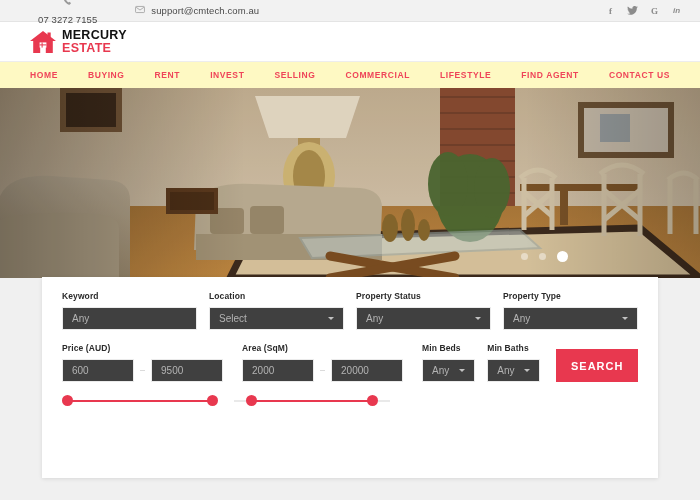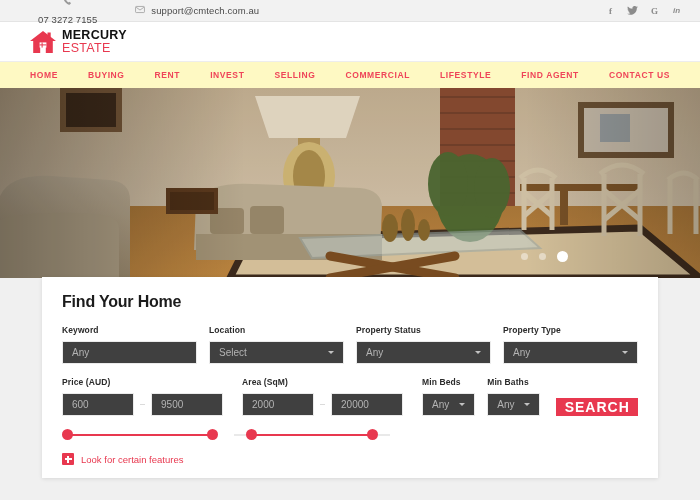--- a/index.html
+++ b/index.html
@@ -27,21 +27,21 @@
   .socials { display: flex; align-items: center; gap: 11px; padding-right: 4px; }
   .soc { width: 11px; height: 11px; display: flex; align-items: center; justify-content: center;
          color: #8c8c8c; font-size: 9px; font-weight: bold; font-family: "Liberation Serif", serif; }
 
   
   .logorow { height: 39px; background: #fff; display: flex; align-items: center; padding: 0 6px; }
   .logo { display: flex; align-items: center; gap: 6px; margin-left: 24px; }
   .logo-mark { width: 26px; height: 24px; position: relative; }
   .logo-text { line-height: 1.0; }
   .logo-top { font-size: 12.5px; font-weight: bold; color: #111; letter-spacing: .3px; }
-  .logo-bot { font-size: 12.5px; font-weight: normal; color: #e8384f; letter-spacing: .3px; }
+  .logo-bot { font-size: 12.5px; font-weight: bold; color: #e8384f; letter-spacing: .3px; }
 
   
   .navwrap { background: #fef9c3; height: 27px; border-top: 1px solid #ededed; }
   .nav { display: flex; align-items: center; height: 100%; padding: 0 30px; }
   .nav-item {
     font-size: 8.5px; font-weight: bold; color: #ef4459;
     letter-spacing: .6px; cursor: pointer; white-space: nowrap;
   }
   .nav-item + .nav-item { margin-left: auto; }
 
@@ -81,22 +81,22 @@
 
   .row2 { margin-top: 13px; align-items: flex-end; }
   .r2-price { }
   .r2-area { margin-left: 19px; }
   .pair { display: flex; align-items: flex-end; }
   .inp-sm { width: 72px; }
   .inp-area { width: 72px; }
   .r2-beds { width: 58px; margin-left: 19px; }
   .r2-baths { width: 58px; margin-left: 12px; }
   .searchbtn {
-    margin-left: 16px; width: 89px; height: 18px; background: #e8384f; color: #fff;
-    font-size: 14px; font-weight: bold; letter-spacing: 1px;
+    margin-left: 16px; width: 89px; height: 33px; background: #e8384f; color: #fff;
+    font-size: 11px; font-weight: bold; letter-spacing: 1px;
     display: flex; align-items: center; justify-content: center; cursor: pointer; border: none;
   }
 
   
   .sliders { display: flex; padding: 0 20px; margin-top: 13px; }
   .slider { position: relative; height: 12px; }
   .slider.s1 { width: 156px; }
   .slider.s2 { width: 156px; margin-left: 16px; }
   .track { position: absolute; top: 5px; left: 0; right: 0; height: 2px; background: #e9e9e9; }
   .range { position: absolute; top: 5px; height: 2px; background: #e8384f; }
@@ -284,21 +284,20 @@
       <rect x="0" y="0" width="700" height="190" fill="#4a2e10" opacity=".10"></rect>
     </svg>
     <div class="dots">
       <span class="dot"></span>
       <span class="dot"></span>
       <span class="dot active"></span>
     </div>
   </div>
 
   <div class="panel">
-    <div class="panel-title">Find Your Home</div>
 
     <div class="form">
       <div class="row row1">
         <div class="field r1-keyword">
           <span class="lbl">Keyword</span>
           <div class="ctl">
             <span>Any</span>
           </div>
         </div>
         <div class="field r1-location">
@@ -379,19 +378,15 @@
         <div class="knob" style="left:145px;"></div>
       </div>
       <div class="slider s2">
         <div class="track"></div>
         <div class="range" style="left:17px;right:17px;"></div>
         <div class="knob" style="left:12px;"></div>
         <div class="knob" style="left:133px;"></div>
       </div>
     </div>
 
-    <div class="features">
-      <span class="plusbox"></span>
-      <span class="features-text">Look for certain features</span>
-    </div>
   </div>
 
 </div>
 
 </body></html>

